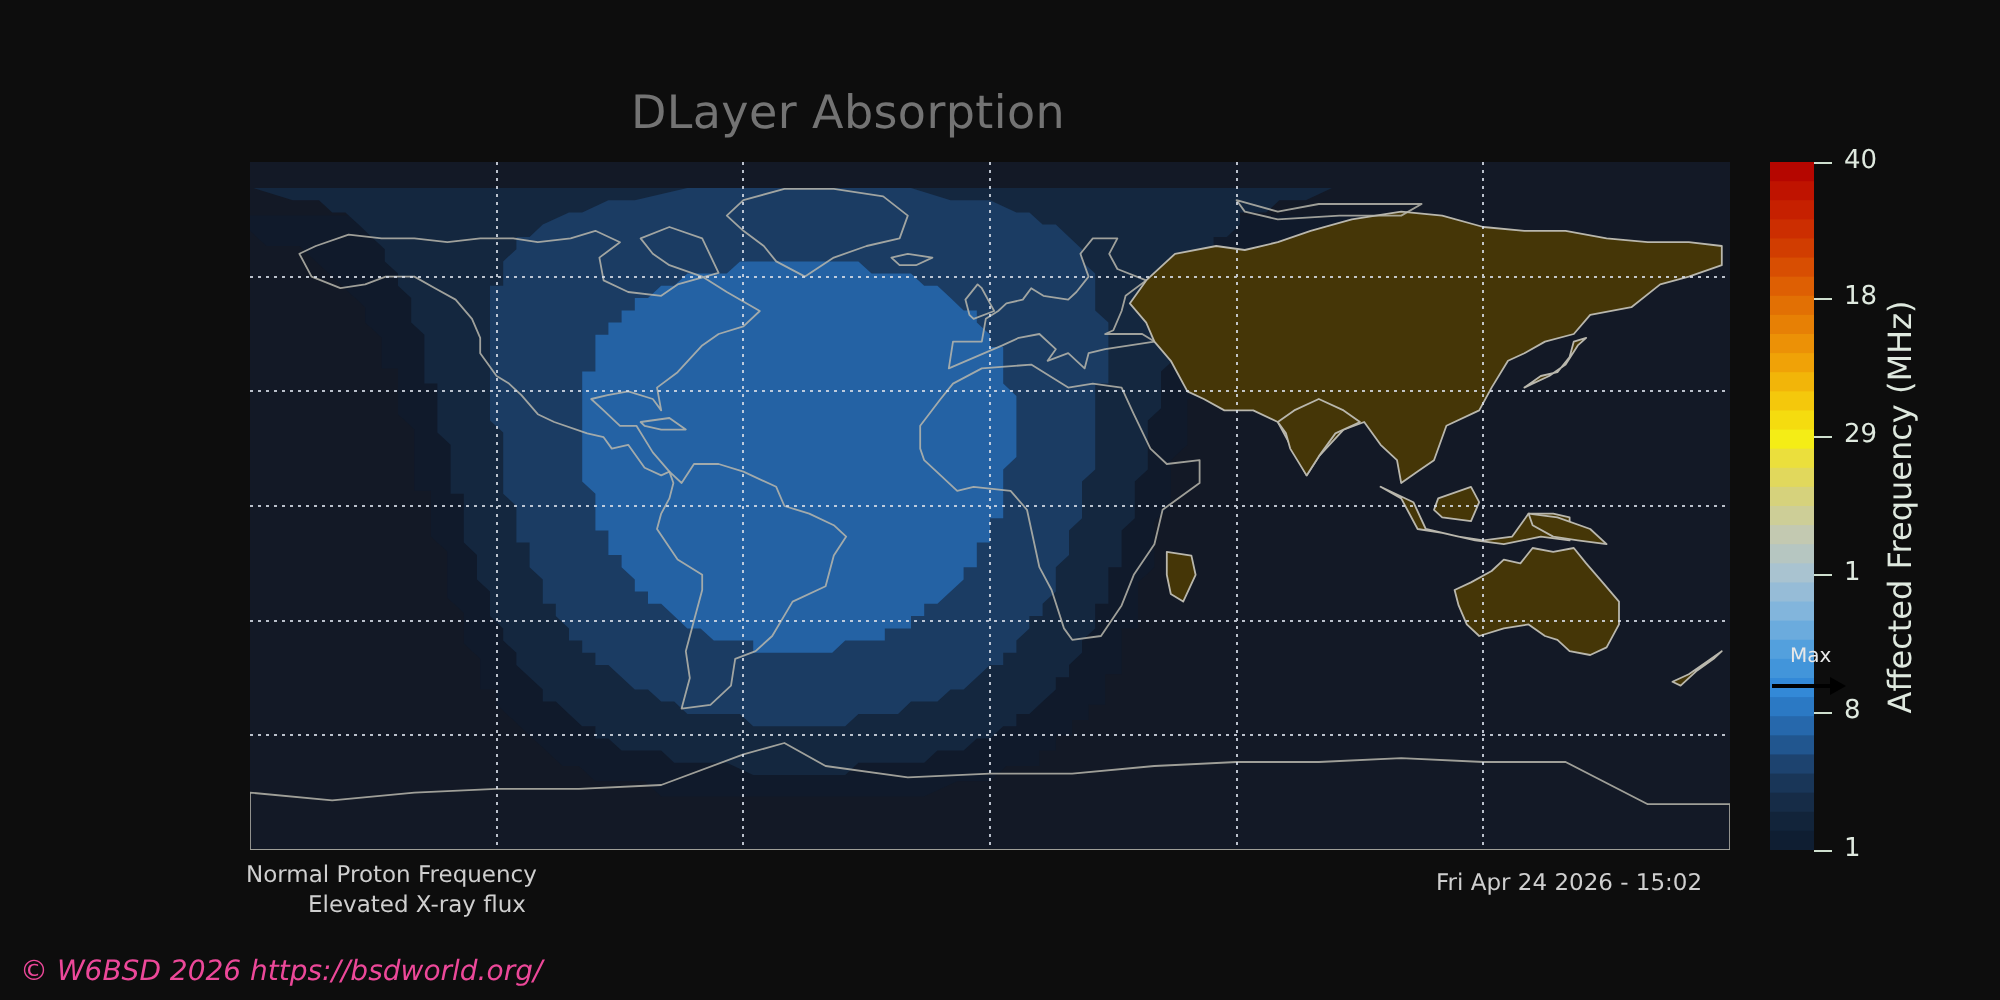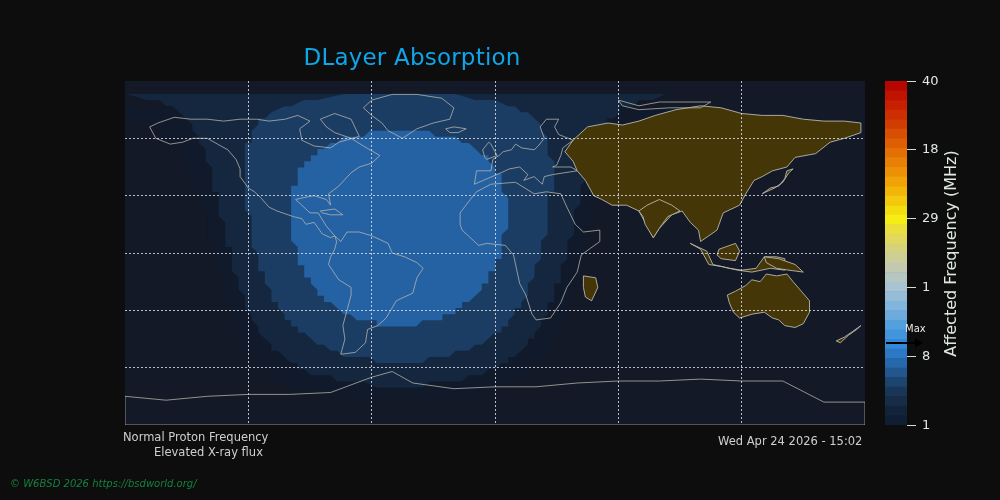--- a/index.html
+++ b/index.html
@@ -4,45 +4,45 @@
 <style>
   html,body{margin:0;padding:0;}
   body{
     width:1000px;height:500px;overflow:hidden;
     background:#0d0d0d;
     font-family:"DejaVu Sans","Liberation Sans",sans-serif;
     position:relative;
   }
   #root{position:absolute;inset:0;}
   .ttl{
-    position:absolute;left:4px;top:44px;width:816px;text-align:center;
-    font-size:23px;color:#0ea5e9;letter-spacing:.2px;
+    position:absolute;left:16px;top:44px;width:816px;text-align:center;
+    font-size:23px;color:#737373;letter-spacing:.2px;
   }
   .mapbox{position:absolute;left:125px;top:81px;width:740px;height:344px;overflow:hidden;background:#101726;}
   .mapbox svg{display:block;}
   .cbwrap{position:absolute;left:885px;top:81px;width:22px;height:344px;}
   .cbwrap svg{display:block;}
   .cbticks{position:absolute;left:907px;top:81px;width:60px;height:344px;}
   .tk{position:absolute;left:0;display:flex;align-items:center;height:0;}
   .tk i{display:block;width:9px;height:1px;background:#cfe0cf;}
   .tk span{margin-left:6px;font-size:13px;color:#dfe9df;line-height:1;transform:translateY(-1px);}
   .cbtitle{
     position:absolute;left:938px;top:81px;height:344px;width:24px;
     display:flex;align-items:center;justify-content:center;
   }
   .cbtitle span{
     transform:rotate(-90deg);white-space:nowrap;font-size:16px;color:#dfe9df;
   }
   .maxlab{position:absolute;left:885px;width:40px;pointer-events:none;}
-  .maxlab .mtxt{font-size:10px;color:#e8e8e8;line-height:10px;padding-left:20px;}
+  .maxlab .mtxt{font-size:10px;color:#e8e8e8;line-height:10px;padding-left:10px;}
   .note{position:absolute;left:123px;font-size:11.5px;color:#cfcfcf;}
   .note1{top:430px;}
   .note2{top:445px;margin-left:31px;}
   .stamp{position:absolute;left:718px;top:434px;font-size:11.5px;color:#cfcfcf;}
-  .foot{position:absolute;left:10px;top:478px;font-size:10px;color:#15803d;font-style:italic;}
+  .foot{position:absolute;left:10px;top:478px;font-size:14px;color:#ec4899;font-style:italic;}
 </style>
 </head>
 <body>
 
 <div id="root">
 
   <div class="ttl">DLayer Absorption</div>
 
   <div class="mapbox">
     <svg id="mapsvg" width="740" height="344" viewBox="0 0 740 344">
@@ -165,16 +165,16 @@
       <polygon points="30,1.5 38,6 30,10.5" fill="#000"></polygon>
     </svg>
   </div>
 
   <div class="cbtitle">
     <span>Affected Frequency (MHz)</span>
   </div>
 
   <div class="note note1">Normal Proton Frequency</div>
   <div class="note note2">Elevated X-ray flux</div>
-  <div class="stamp">Wed Apr 24 2026 - 15:02</div>
+  <div class="stamp">Fri Apr 24 2026 - 15:02</div>
   <div class="foot">© W6BSD 2026 https://bsdworld.org/</div>
 
 </div>
 
 </body></html>

